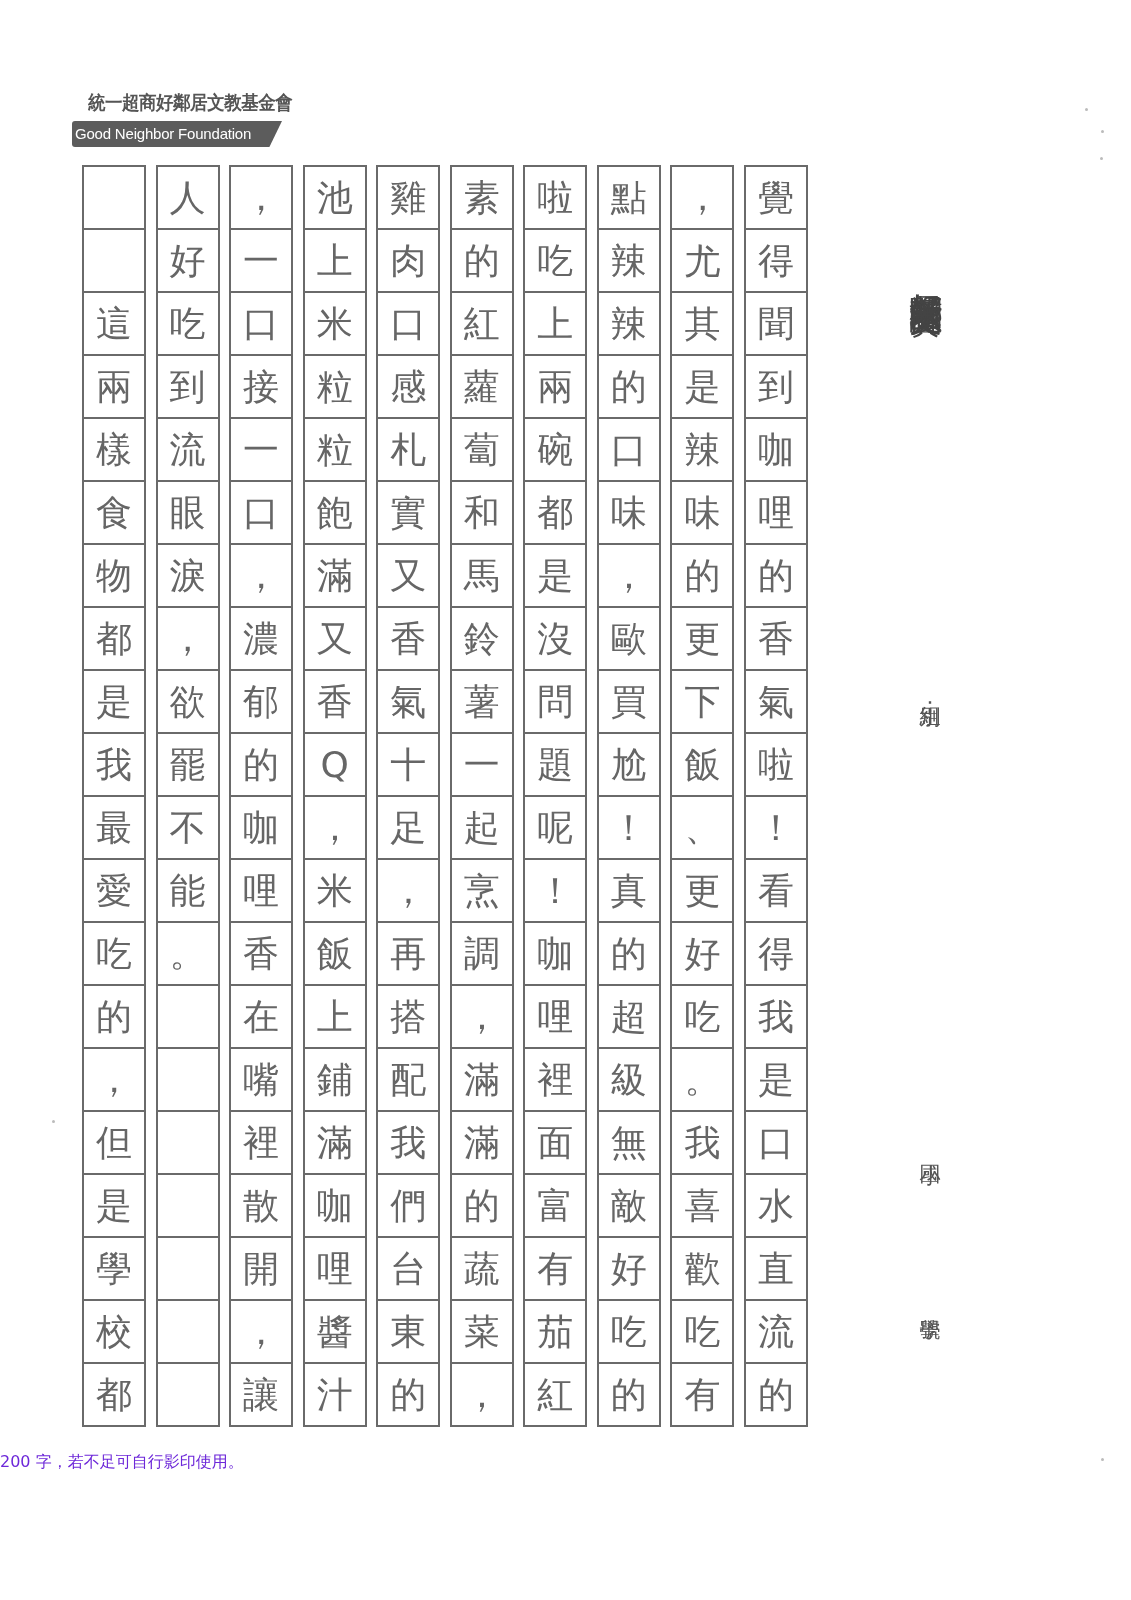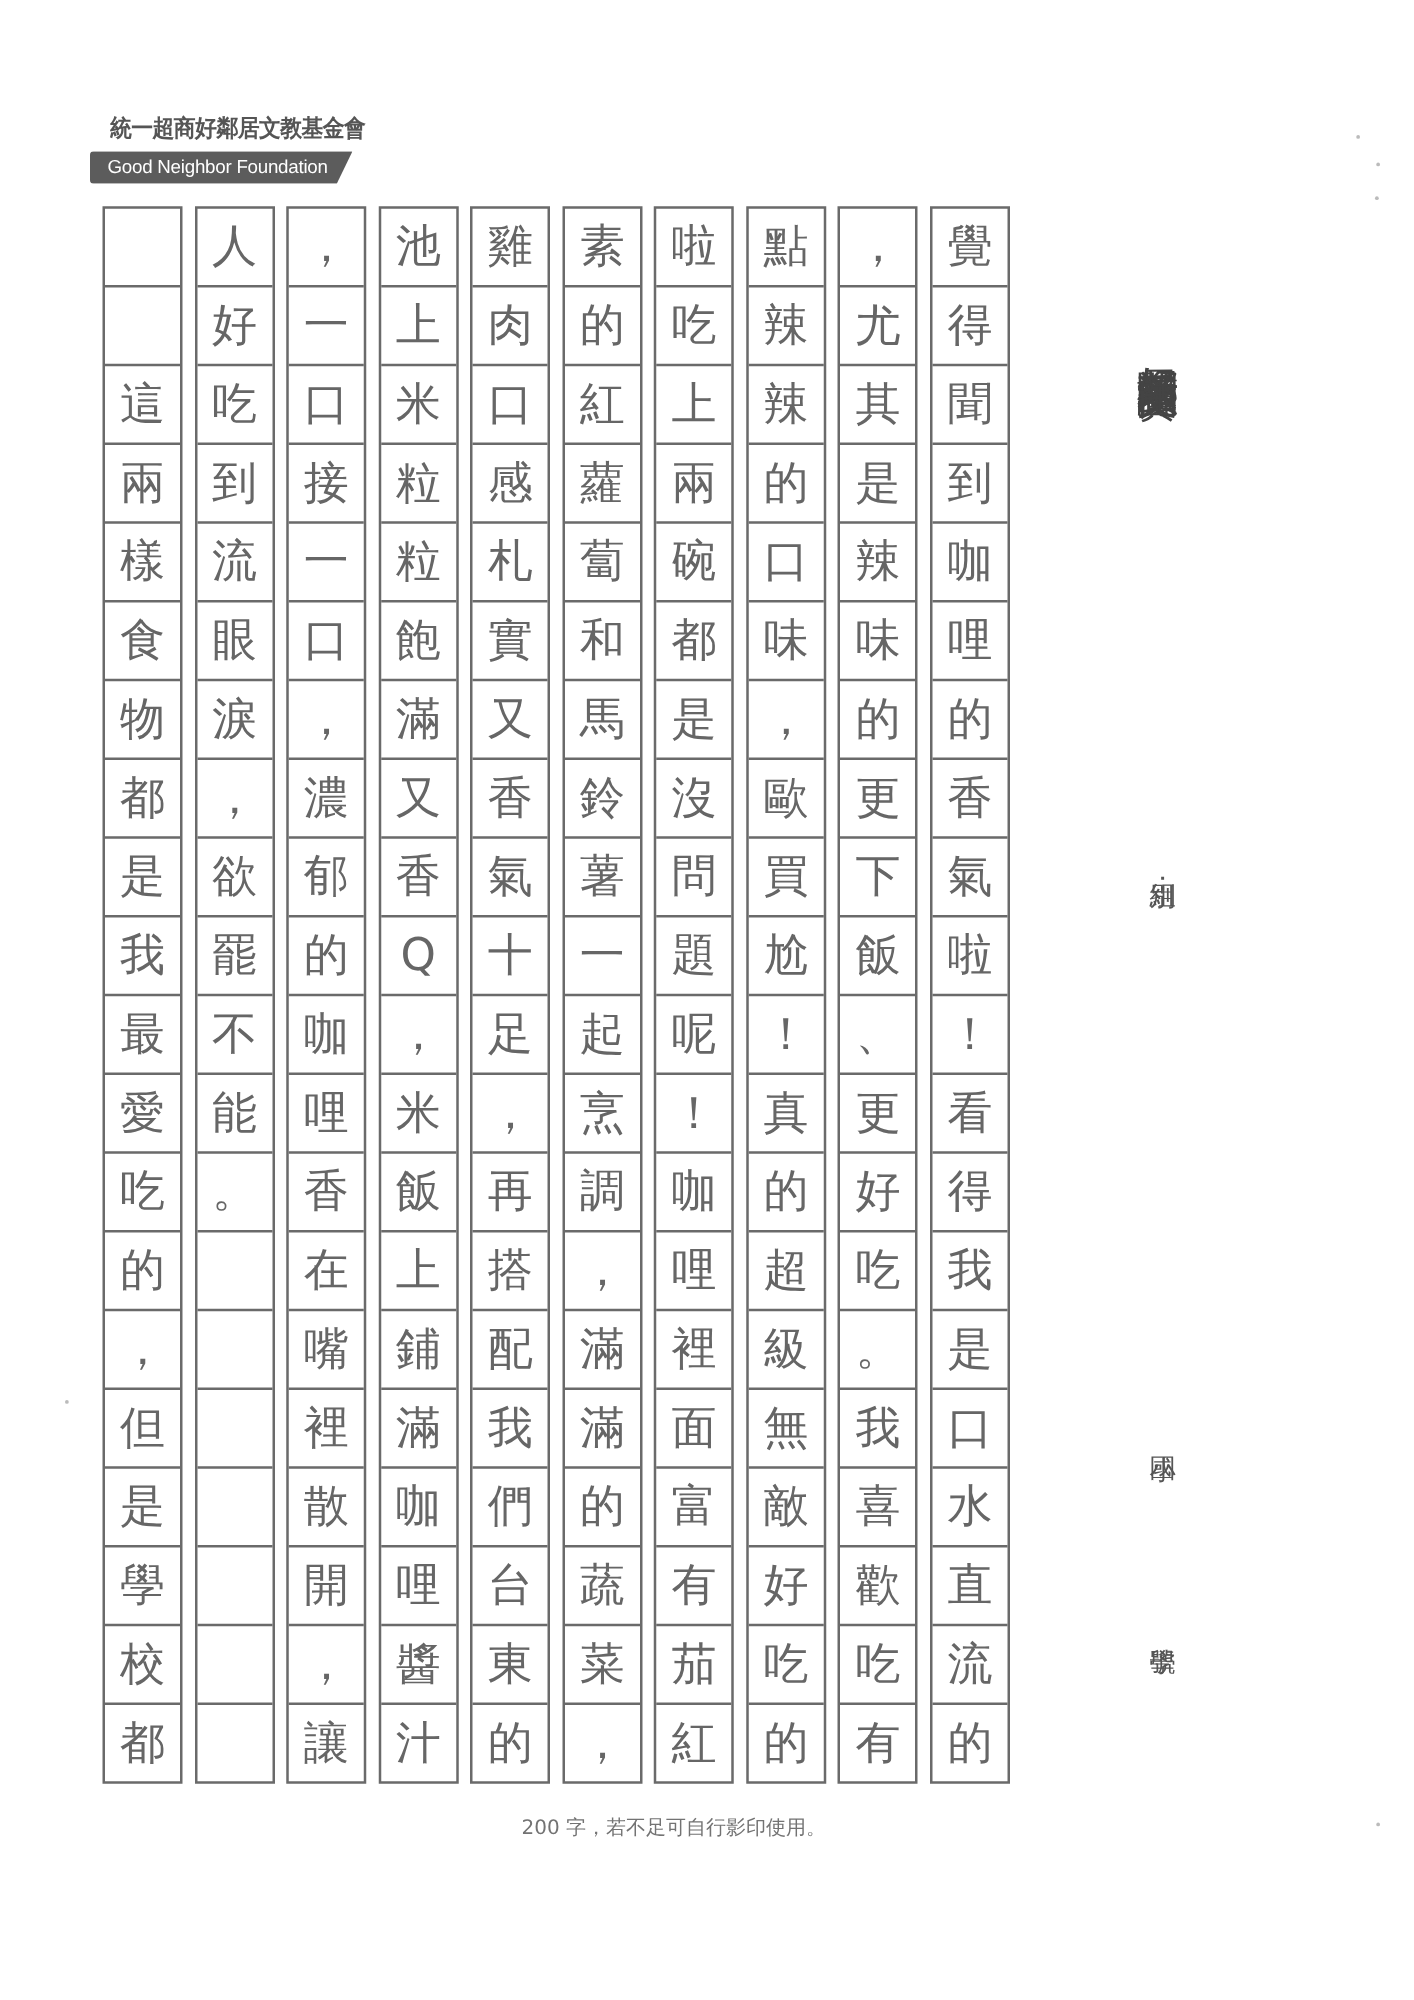--- a/index.html
+++ b/index.html
@@ -11,21 +11,21 @@
     }
     .logo-cn {
       position: absolute; left: 88px; top: 90px;
       font-size: 19px; font-weight: bold; color: #555; letter-spacing: -0.5px;
       transform: scaleX(0.92); transform-origin: left;
     }
     .logo-en {
       position: absolute; left: 72px; top: 121px; width: 210px; height: 26px;
       background: #5c5c5c; color: #fff;
       font-family: "Liberation Sans", sans-serif; font-size: 15px;
-      line-height: 26px; padding-left: 14px; box-sizing: border-box;
+      line-height: 26px; padding-left: 3px; box-sizing: border-box;
       clip-path: polygon(0 0, 100% 0, 94% 100%, 0 100%);
       border-radius: 3px 0 0 3px;
       letter-spacing: -0.2px;
     }
     .grid {
       position: absolute; left: 82px; top: 165px;
       width: 726px; height: 1262px;
       display: flex; flex-direction: row-reverse; justify-content: space-between;
     }
     .col {
@@ -45,21 +45,21 @@
       position: absolute; left: 905px; top: 268px; width: 40px;
       font-size: 33px; color: #444; line-height: 37px; text-align: center;
       writing-mode: vertical-rl; letter-spacing: 1px;
     }
     .side-label {
       position: absolute; width: 30px; text-align: center;
       font-size: 21px; color: #555; line-height: 24px;
     }
     .footer-note {
       position: absolute; left: 0; width: 1131px; top: 1452px;
-      text-align: center; font-size: 16px; color: #737373;
+      font-size: 16px; color: #6d28d9;
       padding-right: 53px; box-sizing: border-box;
     }
     .speck { position: absolute; width: 3px; height: 3px; background: #bbb; border-radius: 50%; }
   </style>
 </head>
 <body>
 
 <div class="logo-cn">統一超商好鄰居文教基金會</div>
 <div class="logo-en">Good Neighbor Foundation</div>
 

